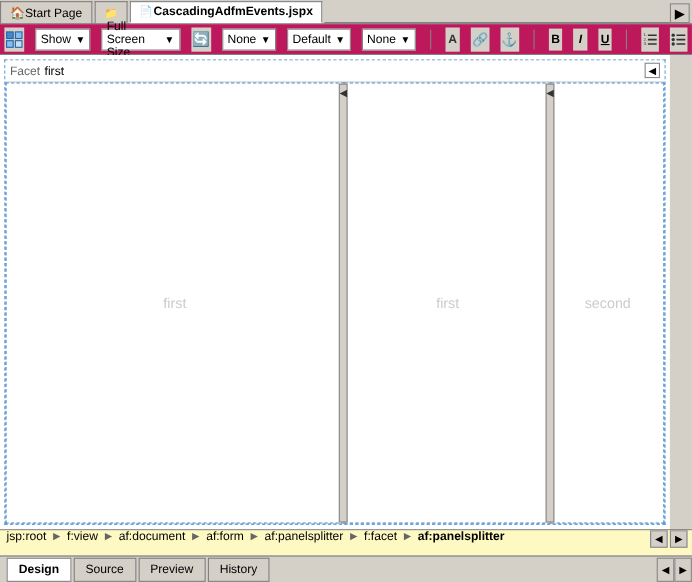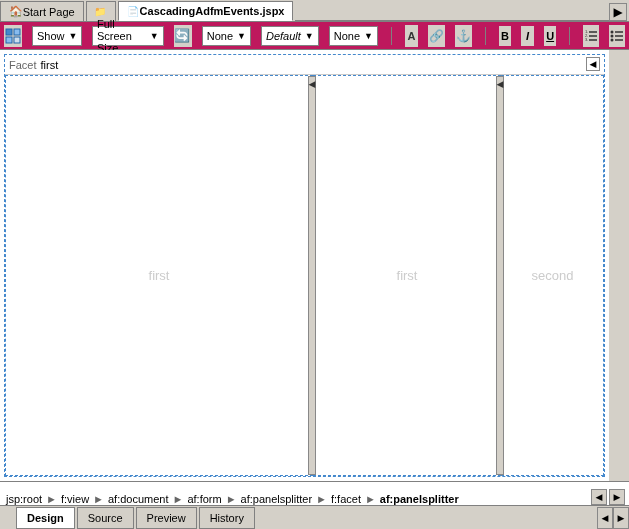--- a/index.html
+++ b/index.html
@@ -83,24 +83,24 @@
       height: 20px;
       background: #d4d0c8;
       border: 1px solid transparent;
       cursor: pointer;
       font-weight: bold;
     }
 
     
     .breadcrumb-bar {
       height: 24px;
-      background: #ffffff;
+      background: #fef9c3;
       border-top: 1px solid #808080;
       display: flex;
-      align-items: flex-end;
+      align-items: flex-start;
       padding: 0 4px;
       font-size: 11px;
       overflow: hidden;
     }
     .breadcrumb-item {
       color: #000000;
       padding: 0 2px;
       cursor: pointer;
     }
     .breadcrumb-item.bold {
@@ -127,21 +127,21 @@
       cursor: pointer;
     }
 
     
     .bottom-tabs {
       height: 24px;
       background: #d4d0c8;
       border-top: 1px solid #808080;
       display: flex;
       align-items: center;
-      padding-left: 16px;
+      padding-left: 6px;
     }
     .bottom-tab {
       padding: 2px 10px;
       border: 1px solid #808080;
       background: #d4d0c8;
       font-size: 11px;
       cursor: pointer;
       height: 22px;
       display: flex;
       align-items: center;
@@ -201,21 +201,21 @@
   </div>
   <div class="toolbar-dropdown" style="width:115px;">
     <span>Full Screen Size</span>
     <span class="arrow">▼</span>
   </div>
   <div class="toolbar-btn" style="font-size:13px;">🔄</div>
   <div class="toolbar-dropdown" style="width:65px;">
     <span>None</span>
     <span class="arrow">▼</span>
   </div>
-  <div class="toolbar-dropdown" style="width:80px;font-style:italic;">
+  <div class="toolbar-dropdown" style="width:80px;">
     <span>Default</span>
     <span class="arrow">▼</span>
   </div>
   <div class="toolbar-dropdown" style="width:65px;">
     <span>None</span>
     <span class="arrow">▼</span>
   </div>
   <div class="toolbar-separator"></div>
 
   <div class="toolbar-btn" style="font-size:11px; font-weight:bold; color:#333;">A</div>

